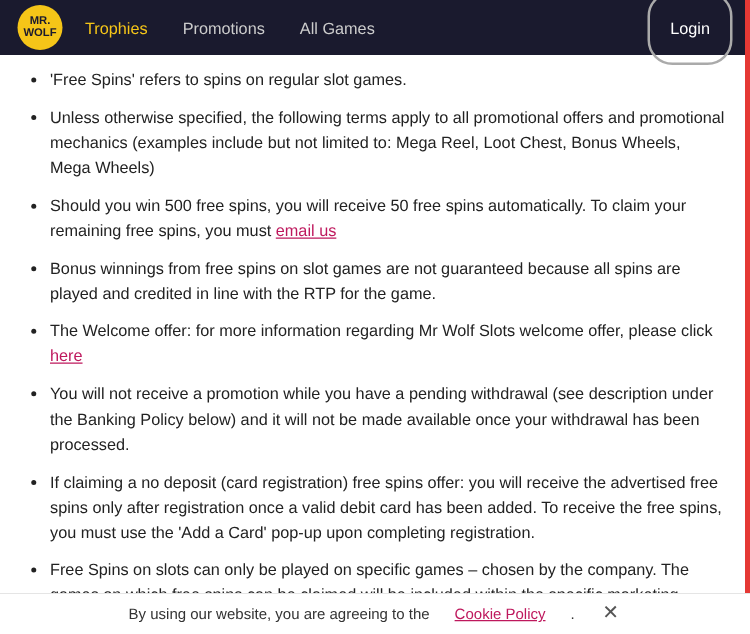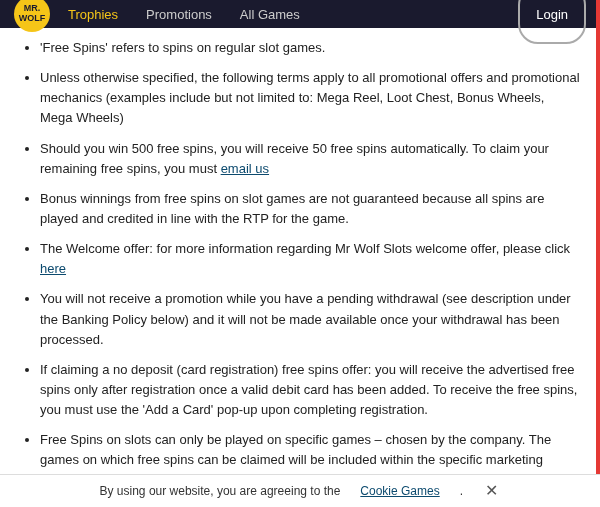--- a/index.html
+++ b/index.html
@@ -12,21 +12,21 @@
       min-height: 507px;
       overflow-x: hidden;
     }
 
     
     .header {
       display: flex;
       align-items: center;
       background: #1a1a2e;
       padding: 6px 14px;
-      height: 28px;
+      height: 44px;
       gap: 18px;
     }
     .logo-area {
       display: flex;
       align-items: center;
       gap: 6px;
     }
     .logo-icon {
       width: 36px;
       height: 36px;
@@ -89,21 +89,21 @@
     .content ul {
       list-style: disc;
       padding-left: 20px;
     }
     .content ul li {
       margin-bottom: 10px;
       font-size: 13px;
       color: #222;
     }
     .link-blue {
-      color: #0c4a6e;
+      color: #be185d;
       text-decoration: underline;
       cursor: pointer;
     }
 
     
     .cookie-bar {
       position: fixed;
       bottom: 0;
       left: 0;
       width: 600px;
@@ -189,18 +189,18 @@
 
     <li>
       <span>Free Spins on slots can only be played on specific games – chosen by the company. The games on which free spins can be claimed will be included within the specific marketing material for the offer.</span>
     </li>
 
   </ul>
 </main>
 
 <div class="cookie-bar">
   <span>By using our website, you are agreeing to the </span>
-    <a class="link-blue">Cookie Games</a>
+    <a class="link-blue">Cookie Policy</a>
     <span>.</span>
   <button class="cookie-close">✕</button>
 </div>
 
 <div class="right-bar"></div>
 
 </body></html>

